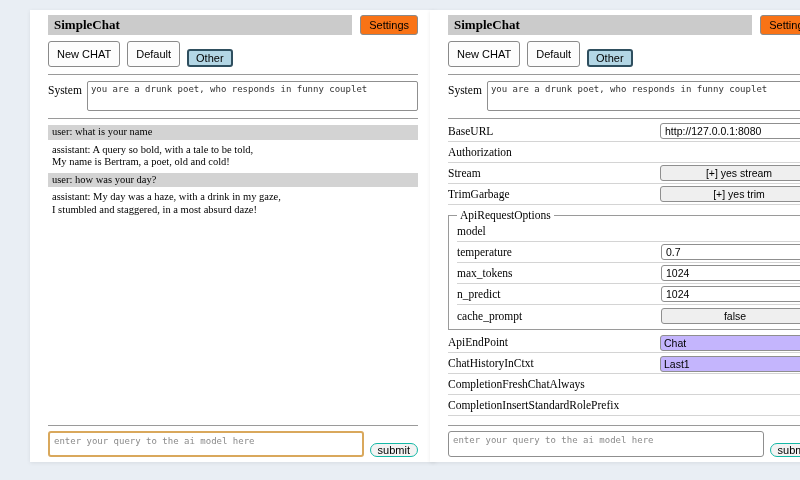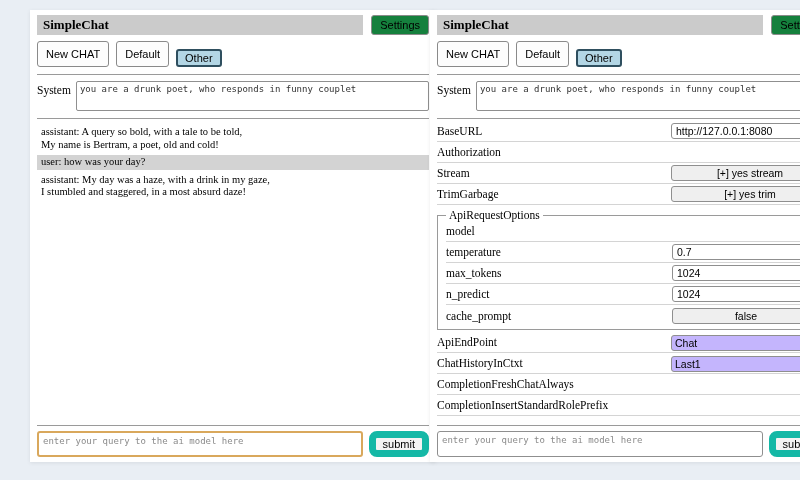--- a/index.html
+++ b/index.html
@@ -1,29 +1,29 @@
 <!DOCTYPE html>
 <html><head>
 <meta charset="utf-8">
 <style>
   * { margin:0; padding:0; box-sizing:border-box; }
   html,body { width:800px; height:480px; }
   body { background:#e9eef4; position:relative; overflow:hidden;
          font-family:"Liberation Sans", sans-serif; }
 
   .panel { position:absolute; top:10px; width:406px; height:452px; background:#ffffff;
-           box-shadow:0 1px 4px rgba(0,0,0,0.08); padding:5px 7px;
+           box-shadow:0 1px 4px rgba(0,0,0,0.08); padding:5px 18px;
            display:flex; flex-direction:column; }
   .panel.left  { left:30px; }
   .panel.right { left:430px; }
 
   .titlebar { display:flex; gap:8px; align-items:stretch; margin-bottom:6px; }
   .app-title { flex:1; background:#cbcbcb; font:bold 13px "Liberation Serif", serif;
                padding:2px 6px; display:flex; align-items:center; }
-  .btn { font:11px "Liberation Sans", sans-serif; background:#15803d; color:#000;
+  .btn { font:11px "Liberation Sans", sans-serif; background:#f97316; color:#000;
          border:1px solid #8a8a8a; border-radius:3px; padding:2px 8px; cursor:pointer; }
 
   .toolbar { display:flex; gap:7px; margin-bottom:7px; }
   .toolbar .btn { background:#fdfdfd; }
   .toolbar .btn.active { background:#b3d6e5; border:2px solid #2f4f5f; padding:1px 7px;margin-top:8px; }
 
   hr.sep  { border:0; border-top:1px solid #9a9a9a; }
   hr.sep.bottom { margin-top:auto; }
 
   .system-row { display:flex; gap:5px; margin:6px 0 7px; }
@@ -64,21 +64,21 @@
   fieldset.aro legend { font:11.5px "Liberation Serif", serif; padding:0 3px; }
   fieldset.aro .srow { height:21px; }
   fieldset.aro .srow:last-child { border-bottom:none; }
   fieldset.aro .control { width:148px; }
 
   
   .query-row { display:flex; gap:6px; margin-top:5px; align-items:flex-end; }
   .query-row textarea { flex:1; height:26px; border-radius:3px; padding:3px 4px; }
   .panel.left .query-row textarea { border:2px solid #d9a85c; }
   .submit-btn { font:11px "Liberation Sans", sans-serif; background:#f3f3f3;
-                border:7px solid #14b8a6; border-radius:8px; padding:0 7px; cursor:pointer; }
+                border:1px solid #14b8a6; border-radius:8px; padding:0 7px; cursor:pointer; }
 </style>
 </head>
 <body>
 
 <div class="panel left">
   <div class="titlebar">
     <div class="app-title">SimpleChat</div>
     <button class="btn">Settings</button>
   </div>
 
@@ -91,20 +91,21 @@
   <hr class="sep">
 
   <div class="system-row">
     <span class="lbl">System</span>
     <textarea style="">you are a drunk poet, who responds in funny couplet</textarea>
   </div>
 
   <hr class="sep">
 
   <div class="chat-log">
+    <div class="msg user">user: what is your name</div>
     <div class="msg assistant">assistant: A query so bold, with a tale to be told,
 My name is Bertram, a poet, old and cold!</div>
     <div class="msg user">user: how was your day?</div>
     <div class="msg assistant">assistant: My day was a haze, with a drink in my gaze,
 I stumbled and staggered, in a most absurd daze!</div>
   </div>
 
   <hr class="sep bottom">
 
   <div class="query-row">

